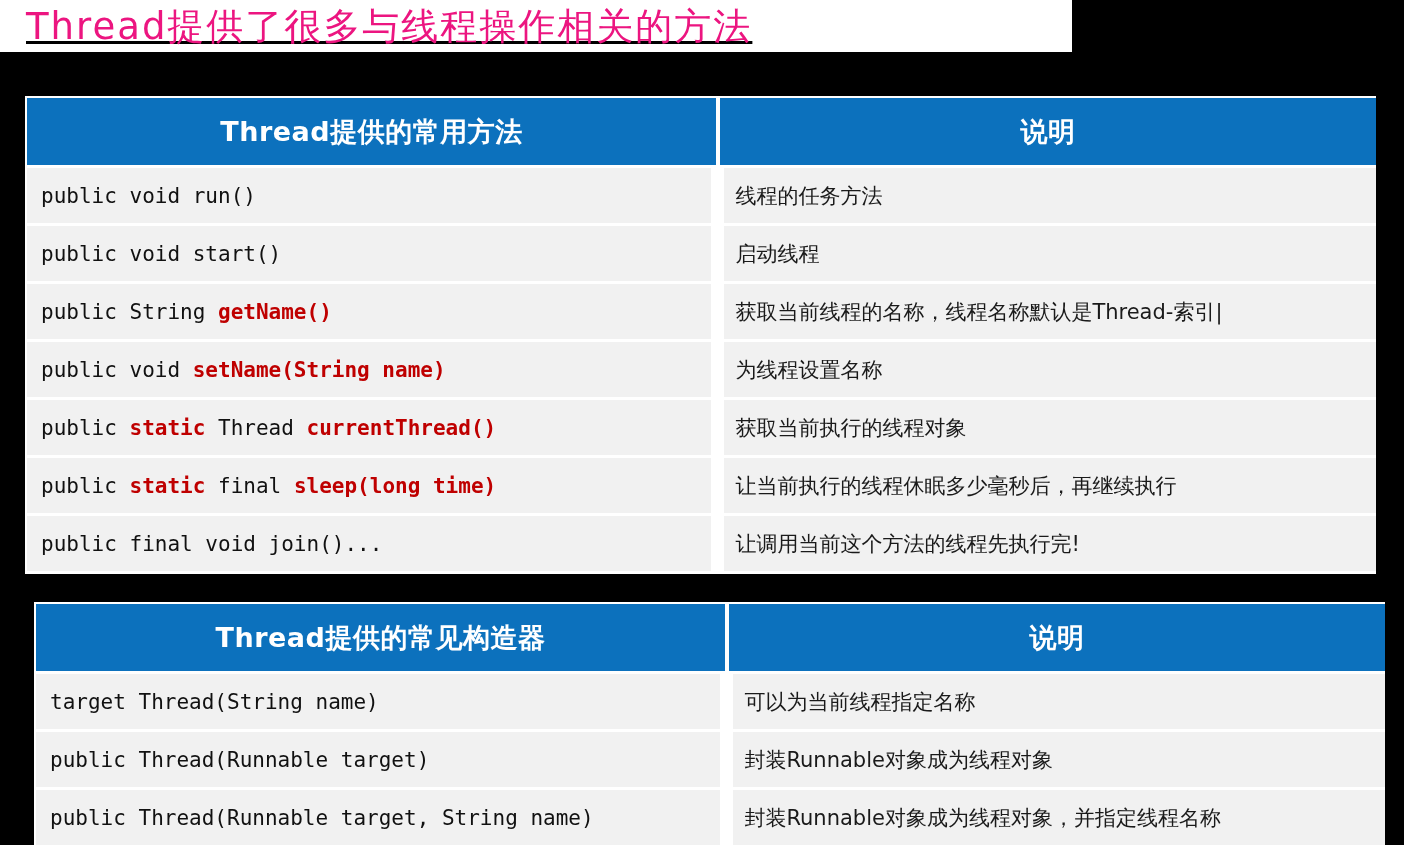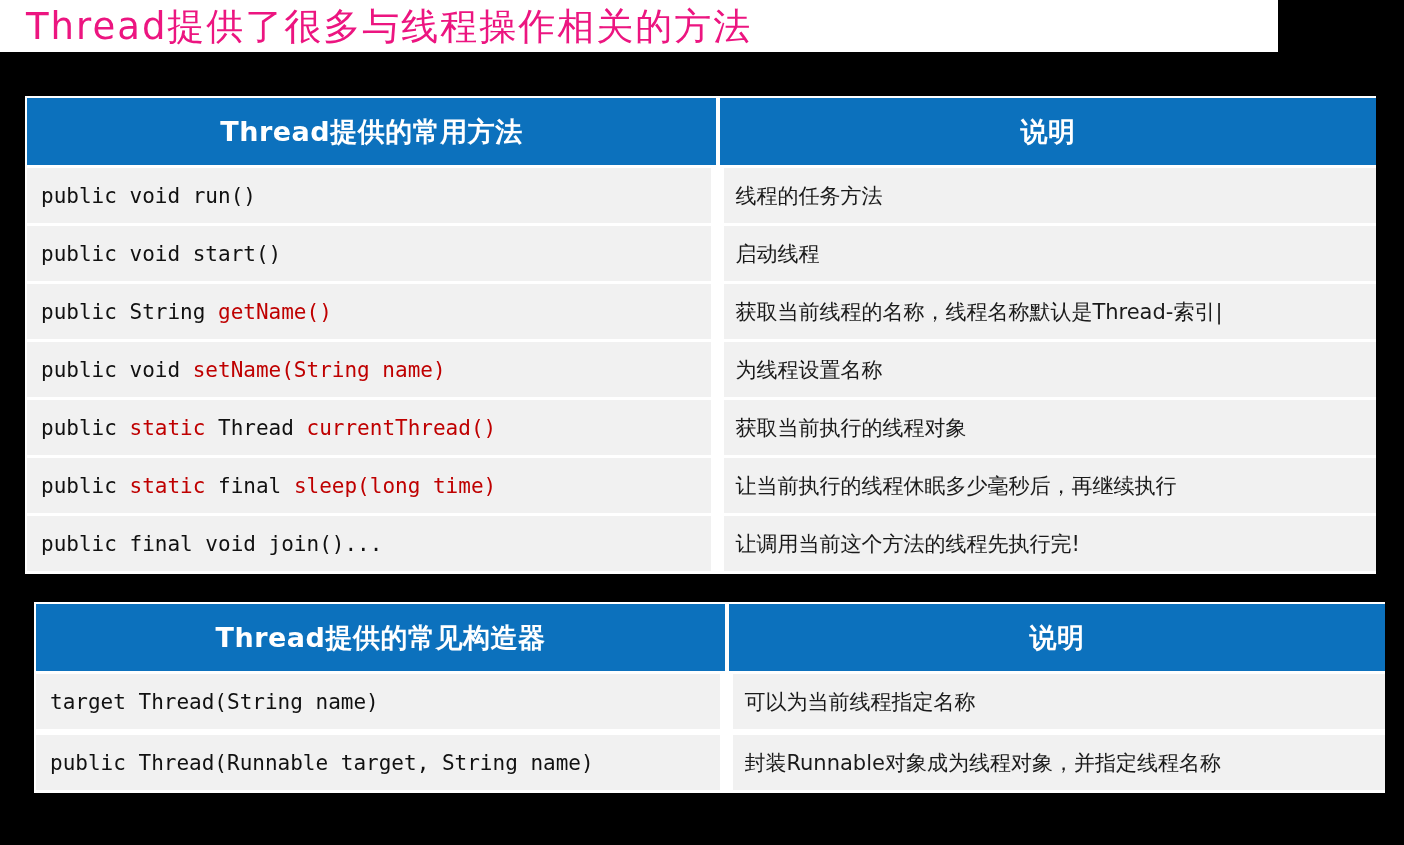--- a/index.html
+++ b/index.html
@@ -18,25 +18,26 @@
     width: 1404px;
     height: 845px;
     background: #000000;
   }
 
   
   .title-banner {
     position: absolute;
     left: 0;
     top: 0;
-    width: 1278px;
+    width: 1072px;
     height: 52px;
     background: #ffffff;
     display: flex;
     align-items: center;
+    text-decoration: underline;
   }
   .title-text {
     margin-left: 26px;
     font-family: "DejaVu Sans", sans-serif;
     font-size: 37px;
     font-weight: 400;
     letter-spacing: 2px;
     color: #ec1580;
     white-space: nowrap;
     line-height: 1;
@@ -94,21 +95,21 @@
     padding-left: 11px;
     font-family: "DejaVu Sans", sans-serif;
     font-size: 21px;
     color: #1a1a1a;
     white-space: pre;
   }
   .tbl .spacer { height: 3px; background: #ffffff; }
   .tbl .rim-top { height: 2px; background: #ffffff; }
   .tbl .rim-bot { height: 3px; background: #ffffff; }
 
-  .kw { color: #bf0000; font-weight: normal; }
+  .kw { color: #bf0000; font-weight: bold; }
 </style>
 </head>
 <body>
 
 <div class="slide">
 
   <div class="title-banner">
     <div class="title-text">Thread提供了很多与线程操作相关的方法</div>
   </div>
 
@@ -160,20 +161,24 @@
       <div class="row head-row">
         <div class="cell col-left">Thread提供的常见构造器</div>
         <div class="cell col-right">说明</div>
       </div>
       <div class="spacer"></div>
       <div class="row body-row">
         <div class="cell col-left code"><span>target Thread(String name)</span></div>
         <div class="cell col-right desc">可以为当前线程指定名称</div>
       </div>
       <div class="spacer"></div>
+      <div class="row body-row">
+        <div class="cell col-left code"><span>public Thread(Runnable target)</span></div>
+        <div class="cell col-right desc">封装Runnable对象成为线程对象</div>
+      </div>
       <div class="spacer"></div>
       <div class="row body-row">
         <div class="cell col-left code"><span>public Thread(Runnable target, String name)</span></div>
         <div class="cell col-right desc">封装Runnable对象成为线程对象，并指定线程名称</div>
       </div>
       <div class="rim-bot"></div>
     </div>
 
 </div>
 

